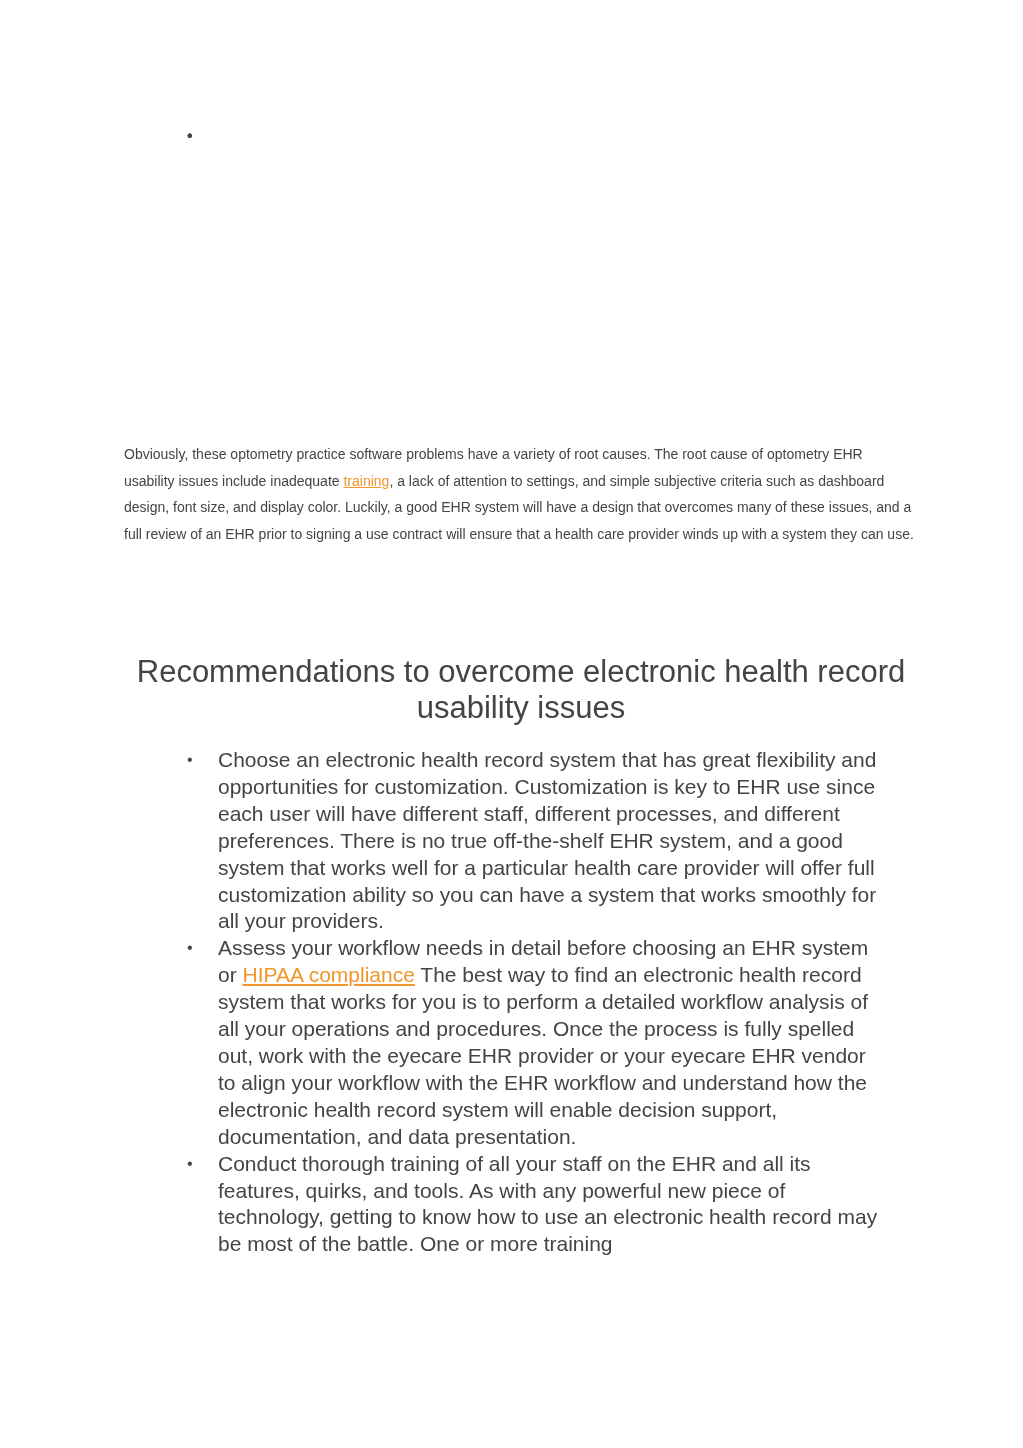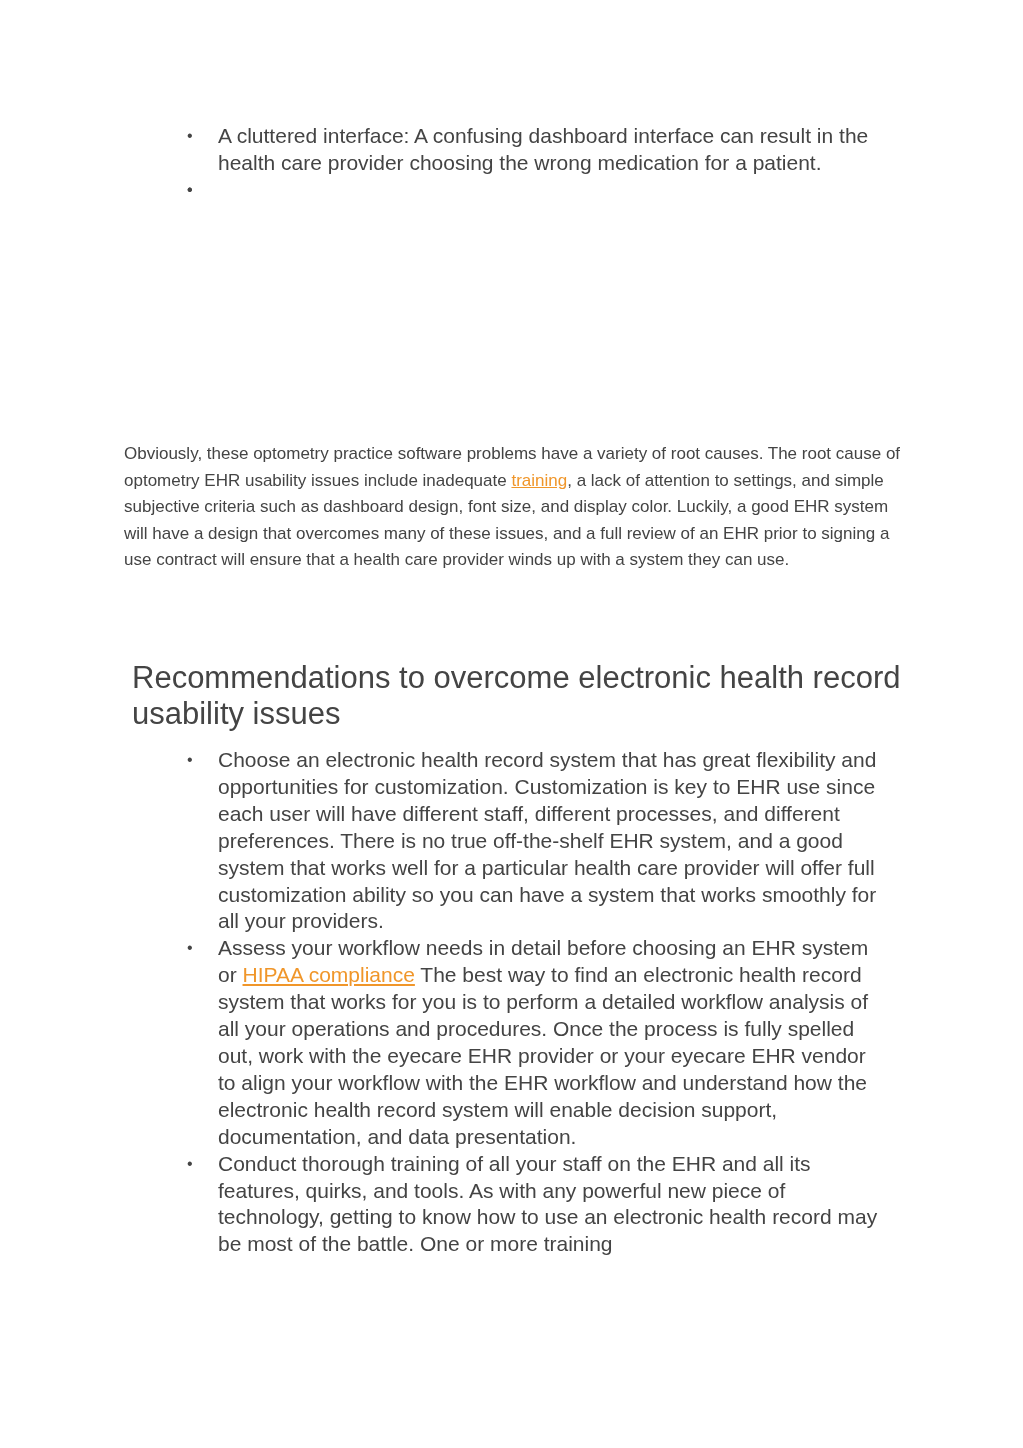--- a/index.html
+++ b/index.html
@@ -11,37 +11,36 @@
     .blist {
       position: absolute; left: 0; margin: 0; padding: 0; list-style: none;
       font-size: 21px; line-height: 26.9px;
     }
     .blist li { position: relative; padding-left: 218px; width: 660px; }
     .blist li .bullet {
       position: absolute; left: 187px; top: 0; font-size: 16px; color: #444;
     }
     .para {
       position: absolute; left: 124px; width: 790px; margin: 0;
-      font-size: 17px; line-height: 26.6px;
+      font-size: 14px; line-height: 26.6px;
     }
     .heading {
-      position: absolute; left: 124px; width: 790px; margin: 8px;
-      font-size: 31px; line-height: 36px; font-weight: normal; color: #444;
+      position: absolute; left: 124px; width: 790px; margin: 2px;
+      font-size: 31px; line-height: 36px; font-weight: normal; color: #444; text-align: center;
     }
     a.link { color: #F0962A; text-decoration: underline; }
   </style>
 </head>
 <body>
 
 <div class="page">
 
   <ul class="blist" style="top:123px;">
     <li>
       <span class="bullet">•</span>
-      <span>A cluttered interface: A confusing dashboard interface can result in the health care provider choosing the wrong medication for a patient.</span>
     </li>
     <li>
       <span class="bullet">•</span>
     </li>
     <li>
       <span class="bullet">•</span>
     </li>
   </ul>
 
   <p class="para" style="top:441px;"><span>Obviously, these optometry practice software problems have a variety of root causes. The root cause of optometry EHR usability issues include inadequate </span><a class="link" href="#">training</a><span>, a lack of attention to settings, and simple subjective criteria such as dashboard design, font size, and display color. Luckily, a good EHR system will have a design that overcomes many of these issues, and a full review of an EHR prior to signing a use contract will ensure that a health care provider winds up with a system they can use.</span></p>

